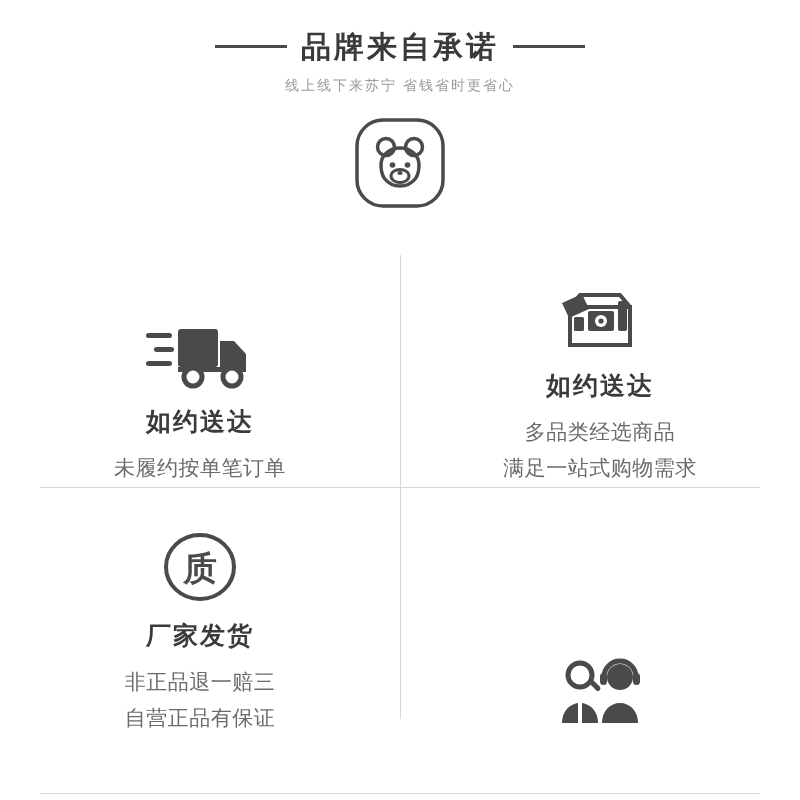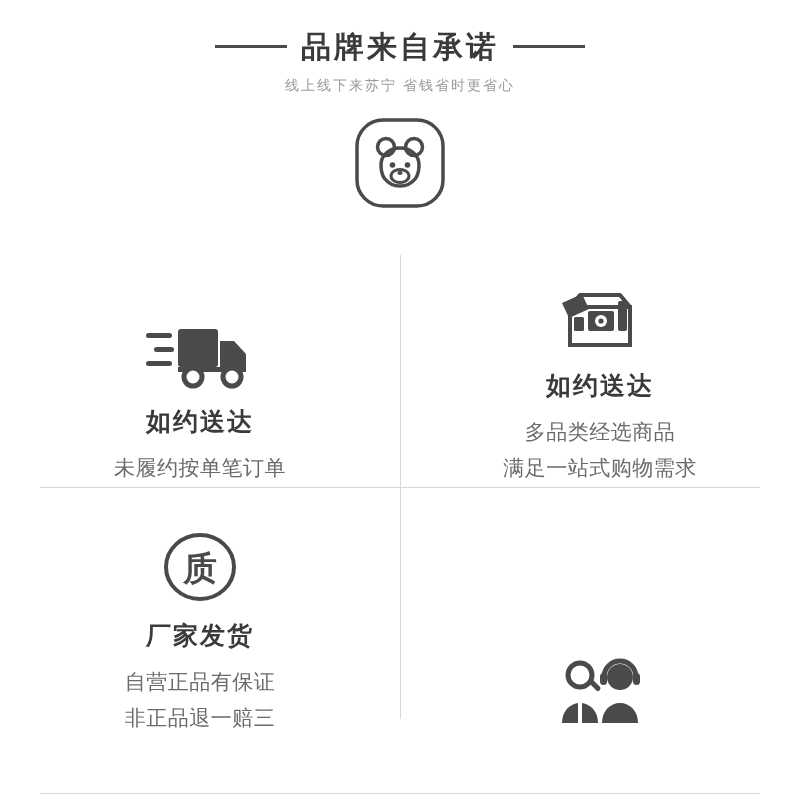--- a/index.html
+++ b/index.html
@@ -216,22 +216,22 @@
 
     <div class="cell">
       <div class="icon-box">
         <svg width="92" height="80" viewBox="0 0 92 80" fill="none" xmlns="http://www.w3.org/2000/svg">
           <ellipse cx="46" cy="40" rx="34" ry="32" stroke="#4a4a4a" stroke-width="4" fill="none"></ellipse>
           <text x="46" y="53" text-anchor="middle" font-family="Liberation Sans, sans-serif" font-size="34" font-weight="bold" fill="#4a4a4a">质</text>
         </svg>
       </div>
       <h3>厂家发货</h3>
       <div class="desc">
+        <div>非正品退一赔三</div>
         <div>自营正品有保证</div>
-        <div>非正品退一赔三</div>
       </div>
     </div>
 
     <div class="cell">
       <div class="icon-box">
         <svg width="112" height="80" viewBox="0 0 112 80" fill="none" xmlns="http://www.w3.org/2000/svg">
 
           <circle cx="36" cy="24" r="12" stroke="#4a4a4a" stroke-width="5" fill="none"></circle>
           <rect x="44" y="31" width="5" height="14" rx="2.5" transform="rotate(-45 44 31)" fill="#4a4a4a"></rect>
           <path d="M18 72c0-12 8-20 18-20s18 8 18 20z" fill="#4a4a4a"></path>

